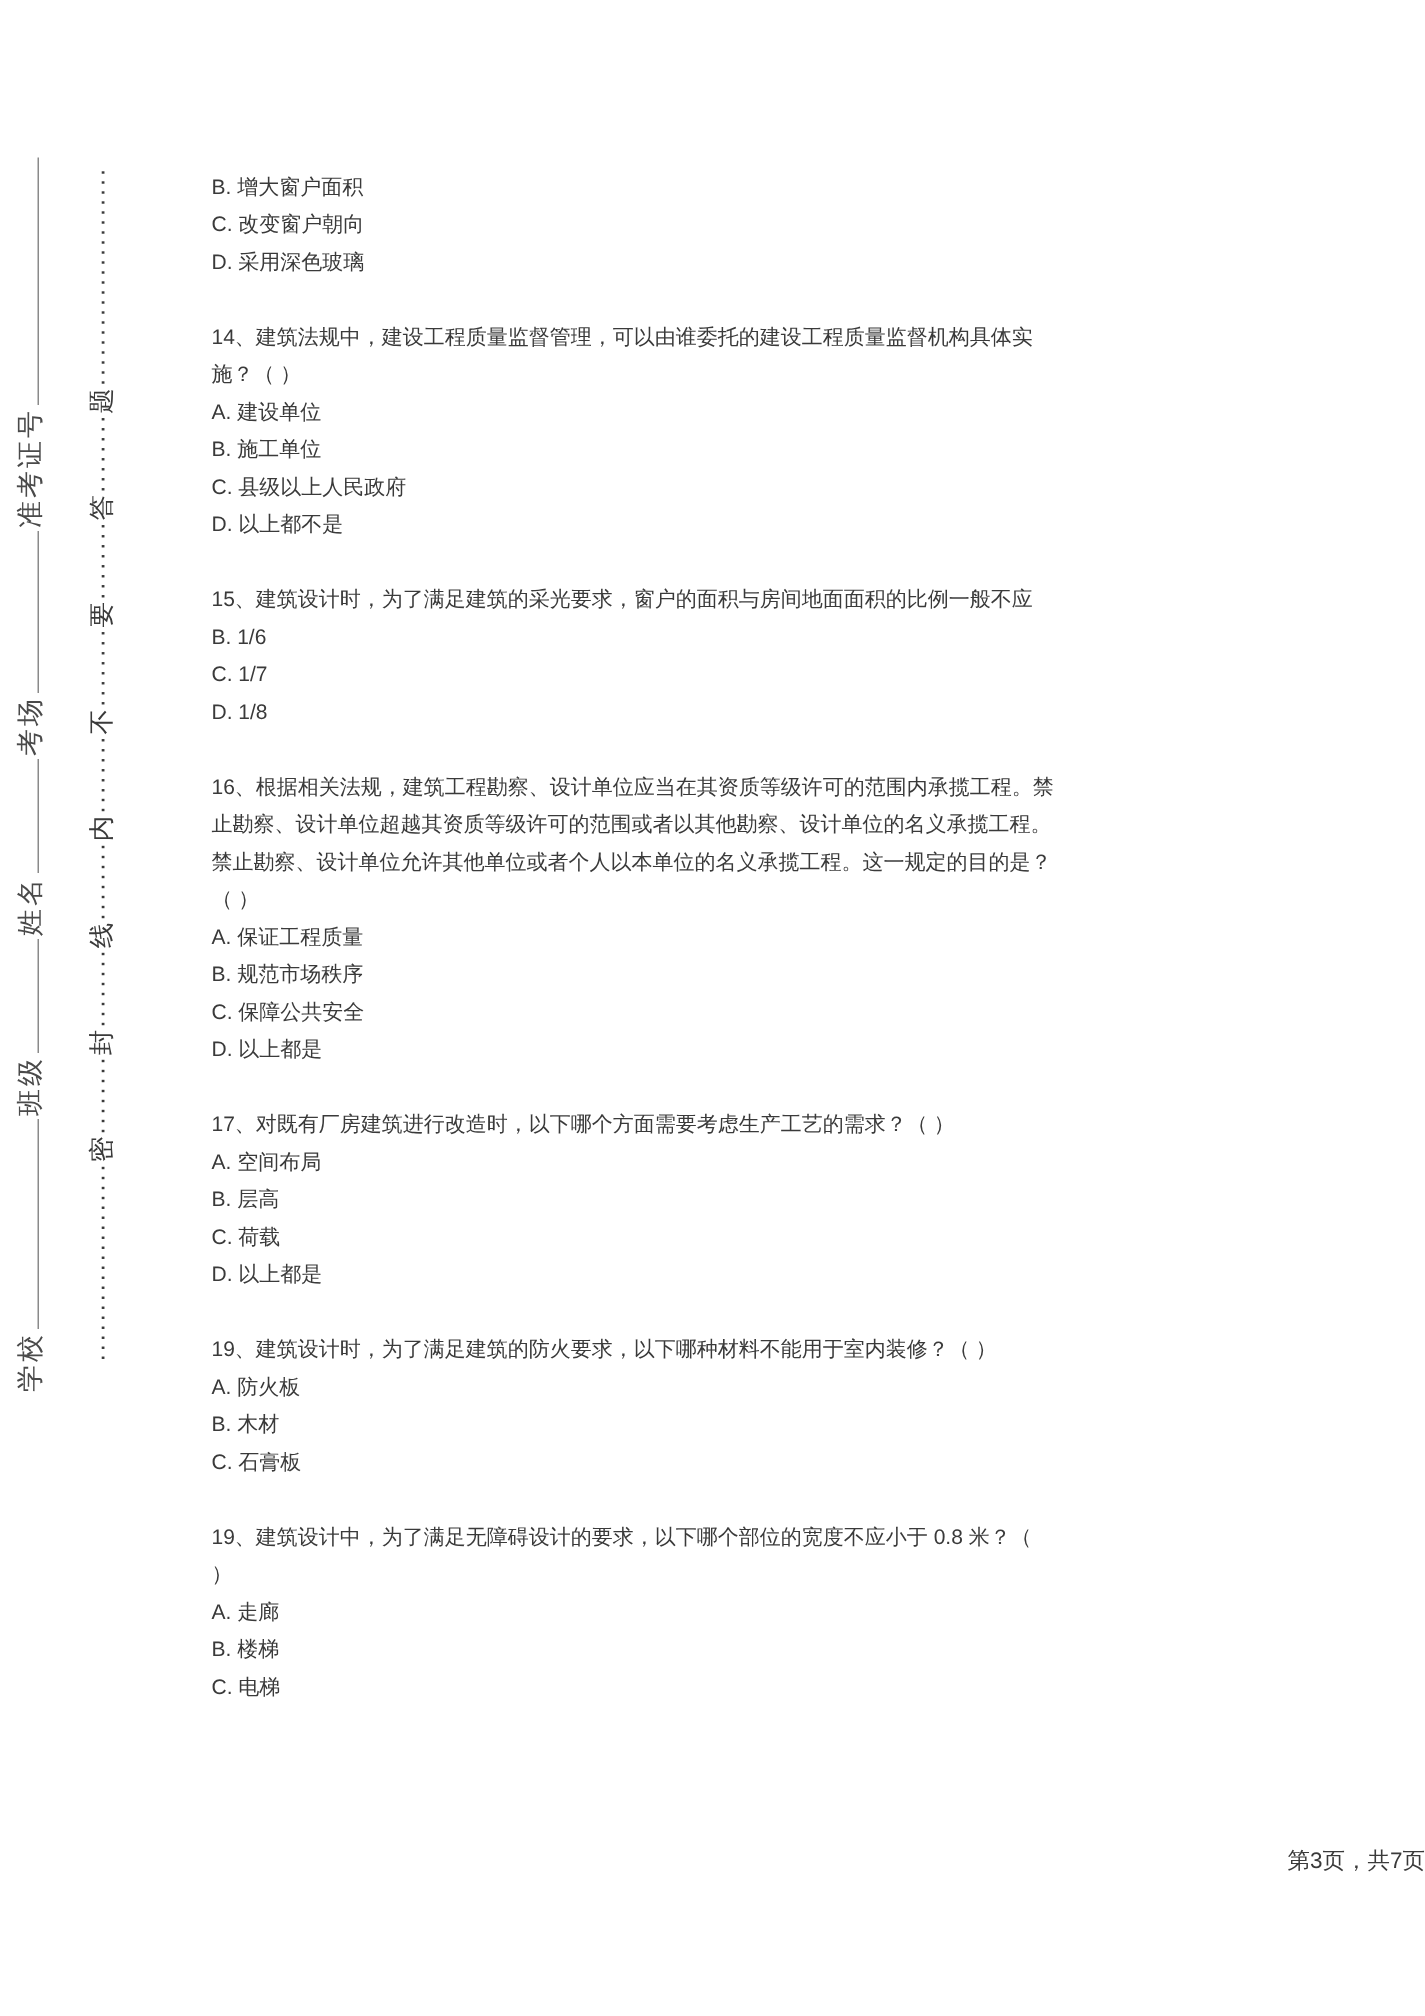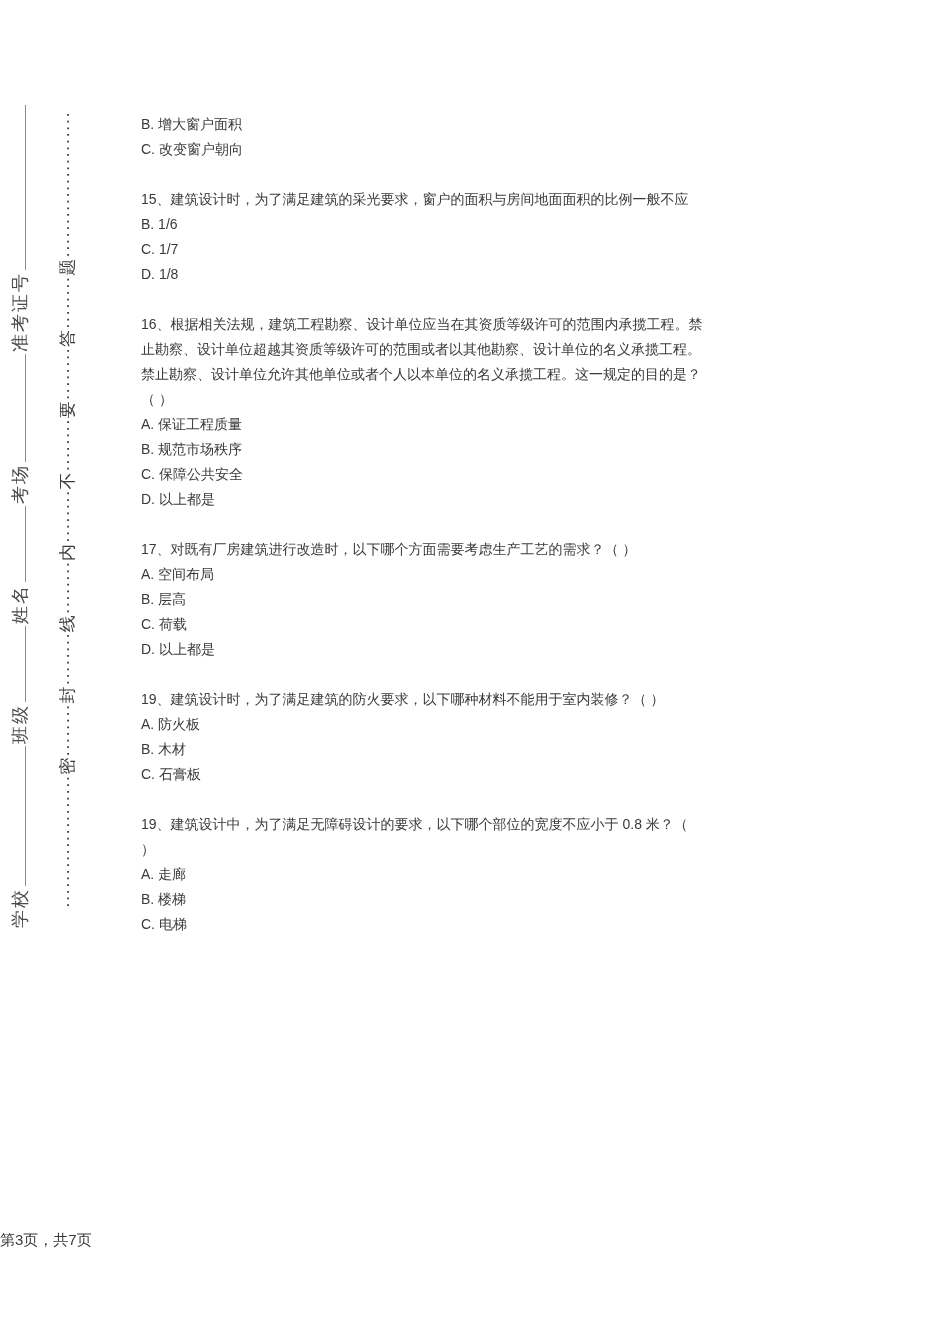--- a/index.html
+++ b/index.html
@@ -58,21 +58,21 @@
   .qline {
     height: 25px;
     white-space: nowrap;
   }
 
   
   .footer {
     position: absolute;
     left: 0; top: 1231px;
     width: 950px;
-    text-align: left;
+    text-align: right;
     font-size: 15px;
     color: #3a3a3a;
   }
 </style>
 </head>
 <body>
 
 <div>
 
   <div class="fields">
@@ -81,22 +81,31 @@
 
   <div class="seal">
     <span>····················密········封········线········内········不········要········答········题······················</span>
   </div>
 
   <div class="content">
 
     <div class="question">
       <div class="qline">B. 增大窗户面积</div>
       <div class="qline">C. 改变窗户朝向</div>
+      <div class="qline">D. 采用深色玻璃</div>
     </div>
 
+    <div class="question">
+      <div class="qline">14、建筑法规中，建设工程质量监督管理，可以由谁委托的建设工程质量监督机构具体实</div>
+      <div class="qline">施？（ ）</div>
+      <div class="qline">A. 建设单位</div>
+      <div class="qline">B. 施工单位</div>
+      <div class="qline">C. 县级以上人民政府</div>
+      <div class="qline">D. 以上都不是</div>
+    </div>
 
     <div class="question">
       <div class="qline">15、建筑设计时，为了满足建筑的采光要求，窗户的面积与房间地面面积的比例一般不应</div>
       <div class="qline">B. 1/6</div>
       <div class="qline">C. 1/7</div>
       <div class="qline">D. 1/8</div>
     </div>
 
     <div class="question">
       <div class="qline">16、根据相关法规，建筑工程勘察、设计单位应当在其资质等级许可的范围内承揽工程。禁</div>

